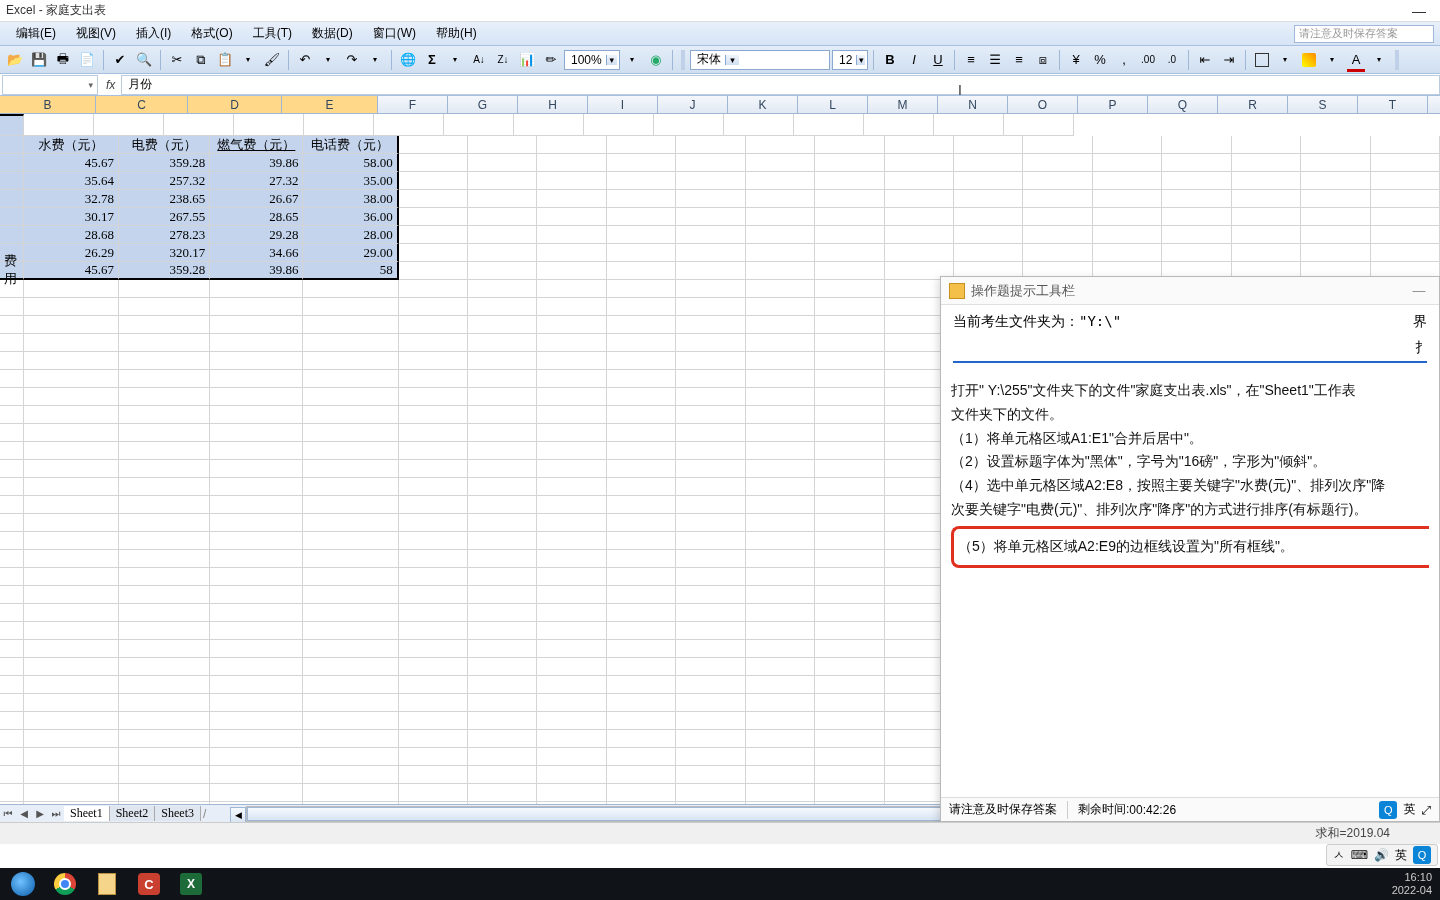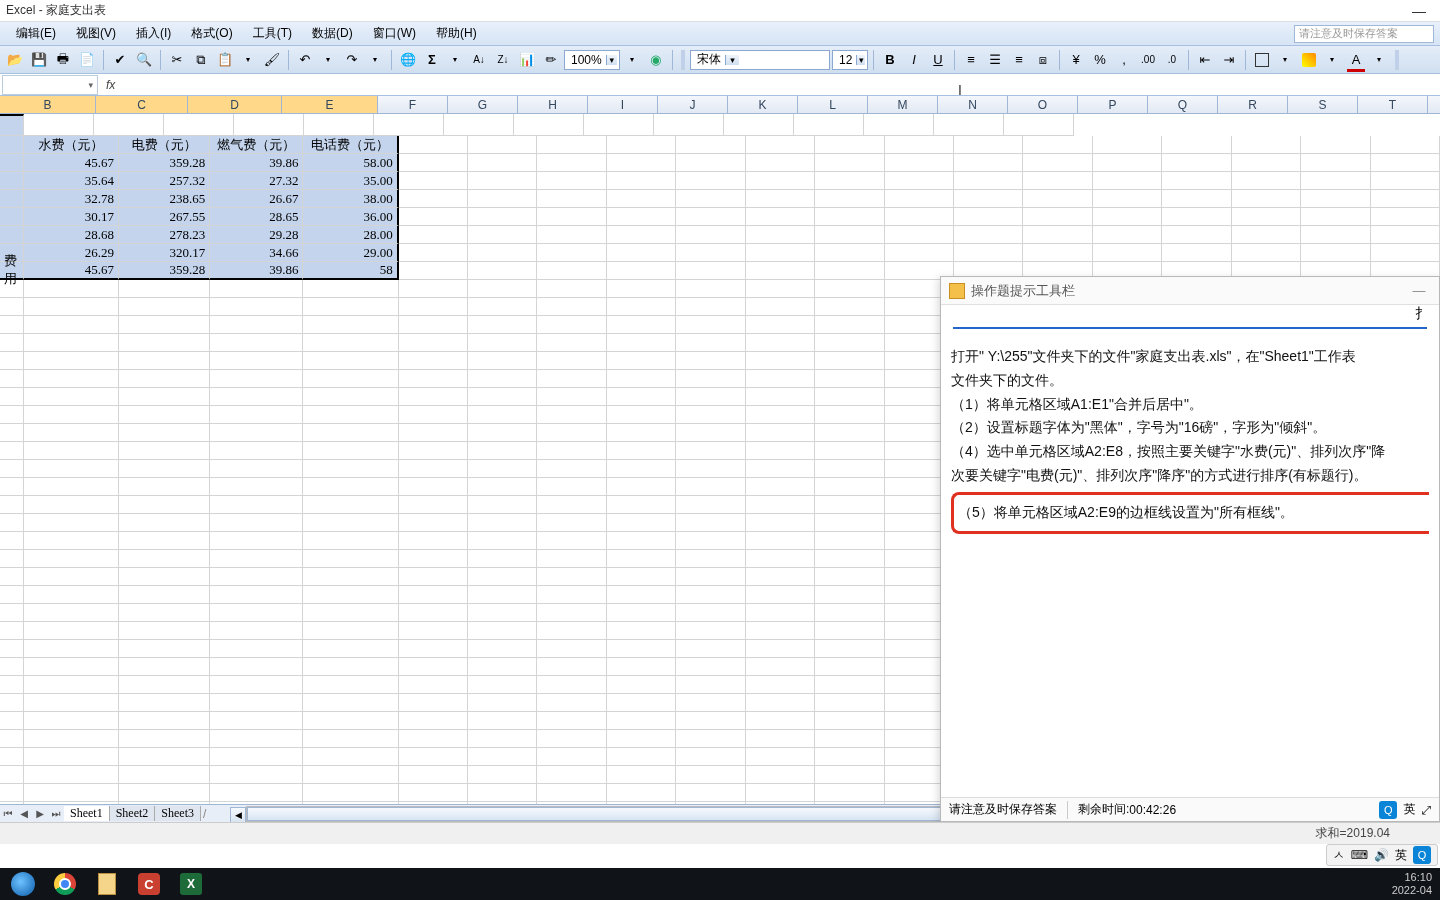--- a/index.html
+++ b/index.html
@@ -198,20 +198,23 @@
   <div class="tb-btn drop">▾</div>
   <div class="tb-sep" style="background:#c0d0e8;width:4px;"></div>
 </div>
 
 <div class="formula-bar">
   <div class="name-box">
     <span></span>
     <span class="arrow">▾</span>
   </div>
   <span class="fx-label">fx</span>
+  <div class="fx-input">
+    <span>月份</span>
+  </div>
 </div>
 
 <div class="text-cursor-indicator">I</div>
 
 <div class="grid-area">
   <div class="col-headers">
 
   <div class="col-h sel" style="width: 96px;">B</div>
       <div class="col-h sel" style="width: 92px;">C</div>
       <div class="col-h sel" style="width: 94px;">D</div>
@@ -248,21 +251,21 @@
         <div class="cell " style="width: 70px;"></div>
         <div class="cell " style="width: 70px;"></div>
         <div class="cell " style="width: 70px;"></div>
         <div class="cell " style="width: 70px;"></div>
         <div class="cell " style="width: 70px;"></div>
       </div>
       <div class="row">
         <div class="cell selected" style="width: 24px; justify-content: flex-end;"></div>
         <div class="cell selected hcenter" style="width: 96px; font-size: 13px;">水费（元）</div>
         <div class="cell selected hcenter" style="width: 92px; font-size: 13px;">电费（元）</div>
-        <div class="cell selected hcenter" style="width: 94px; font-size: 13px;">燃气费（元）</div>
+        <div class="cell selected hcenter" style="width: 94px; font-size: 13px; text-decoration: underline;">燃气费（元）</div>
         <div class="cell selected hcenter thick-right" style="width: 96px; font-size: 13px;">电话费（元）</div>
         <div class="cell " style="width: 70px;"></div>
         <div class="cell " style="width: 70px;"></div>
         <div class="cell " style="width: 70px;"></div>
         <div class="cell " style="width: 70px;"></div>
         <div class="cell " style="width: 70px;"></div>
         <div class="cell " style="width: 70px;"></div>
         <div class="cell " style="width: 70px;"></div>
         <div class="cell " style="width: 70px;"></div>
         <div class="cell " style="width: 70px;"></div>
@@ -1104,20 +1107,26 @@
     </div>
   </div>
 </div>
 
 <div class="hint-win">
   <div class="hint-title">
     <div class="hicon"></div>
     <span>操作题提示工具栏</span>
     <span class="spacer"></span>
     <span class="wbtn">—</span>
+  </div>
+  <div class="hint-path">
+    <span>当前考生文件夹为：</span>
+    <span style="font-family:Consolas,monospace;">"Y:\"</span>
+    <span class="spacer" style="flex:1"></span>
+    <span>界</span>
   </div>
   <div style="text-align:right;padding:0 10px;font-size:14px;"><span>扌</span></div>
   <div class="hint-underline"></div>
   <div class="hint-body">
     <p>打开" Y:\255"文件夹下的文件"家庭支出表.xls"，在"Sheet1"工作表</p>
     <p>文件夹下的文件。</p>
     <p>（1）将单元格区域A1:E1"合并后居中"。</p>
     <p>（2）设置标题字体为"黑体"，字号为"16磅"，字形为"倾斜"。</p>
     <p>（4）选中单元格区域A2:E8，按照主要关键字"水费(元)"、排列次序"降</p>
     <p>次要关键字"电费(元)"、排列次序"降序"的方式进行排序(有标题行)。</p>

